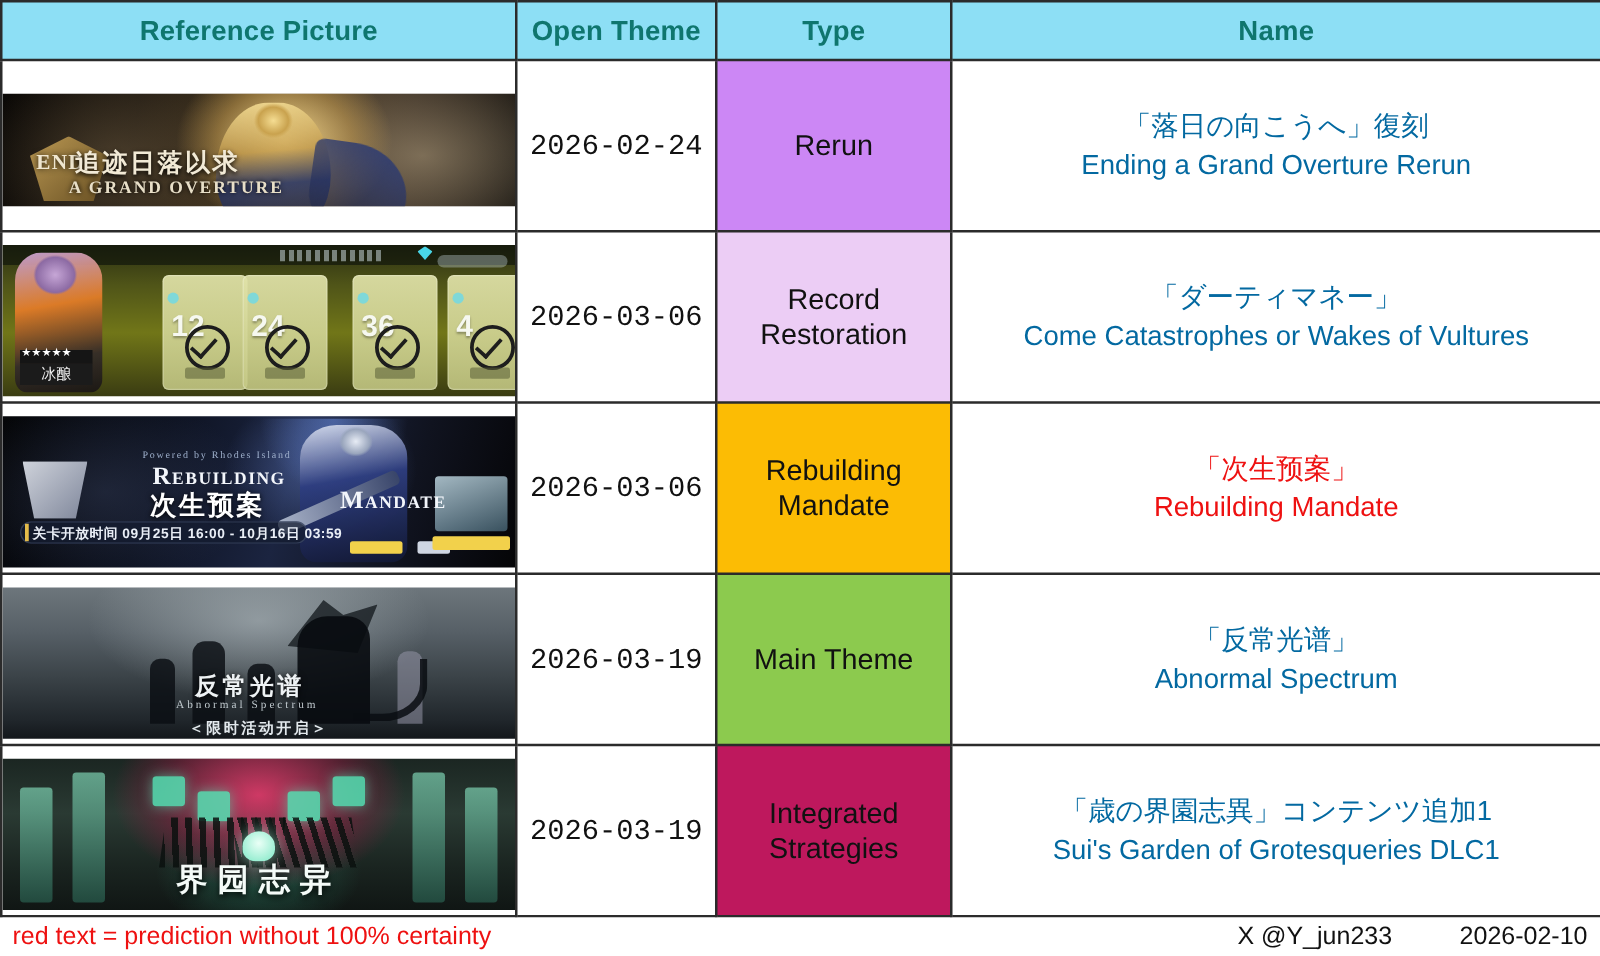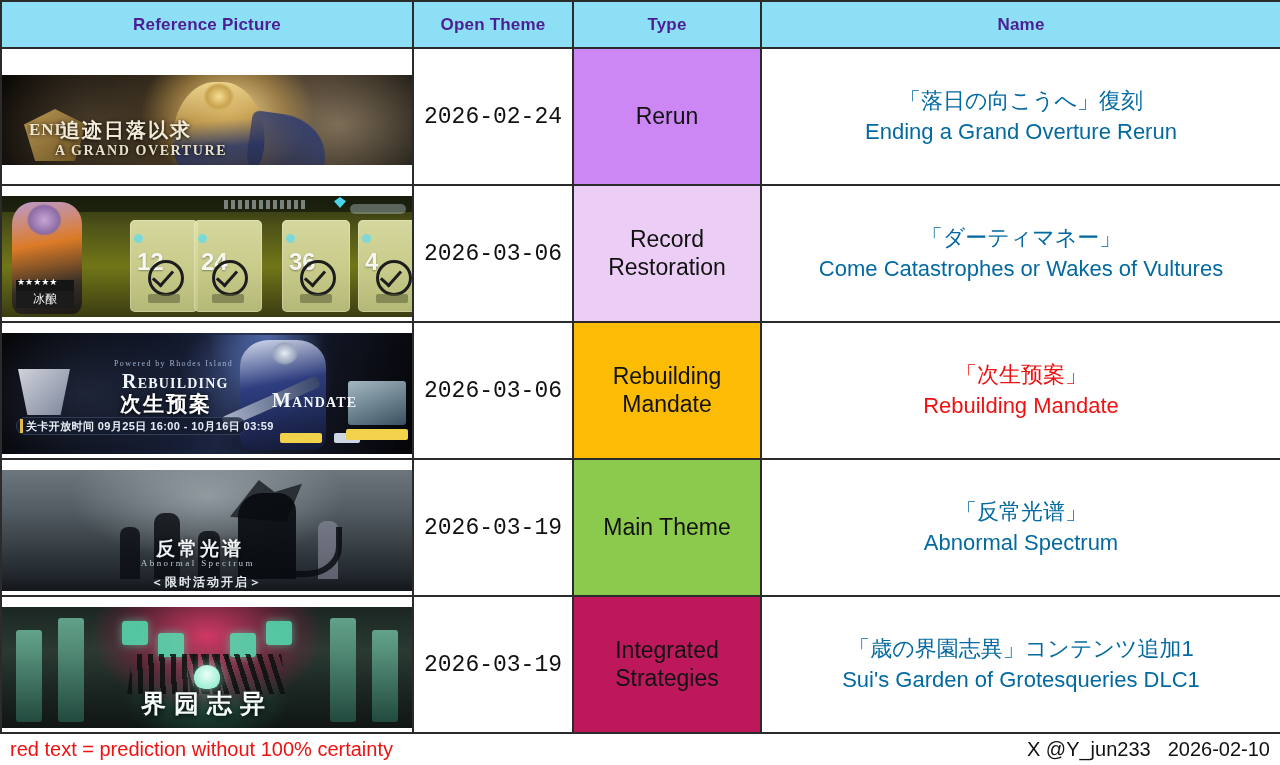--- a/index.html
+++ b/index.html
@@ -24,23 +24,23 @@
 
   table.schedule th,table.schedule td{
     border:2px solid #2b2b2b;
     padding:0;
     vertical-align:middle;
     text-align:center;
   }
   table.schedule thead th{
     background:#8ddff5;
     height:45px;
-    font-size:17px;
+    font-size:22px;
     font-weight:bold;
-    color:#4c1d95;
+    color:#0f766e;
     letter-spacing:.2px;
   }
   table.schedule tbody tr{height:135px;}
 
   td.cell-pic{padding:0;background:#ffffff;height:135px;overflow:hidden;}
   td.cell-date{font-size:23px;color:#111;background:#fff;font-family:Liberation Mono, monospace;}
   td.cell-type{font-size:23px;color:#111;line-height:1.18;}
   td.cell-name{font-size:22px;color:#0369a1;background:#fff;line-height:1.38;}
   td.cell-name.is-pred{color:#ee1111;}
   .nm-jp{display:block;}
@@ -201,21 +201,21 @@
   .b5 .t-py{left:50%;top:110px;transform:translateX(-50%);font-size:8px;color:#cfe8df;letter-spacing:10px;margin-top:44px;}
 
   
   .footer{
     height:47px;width:1280px;
     display:flex;align-items:center;
     padding:0 10px;box-sizing:border-box;
     background:#fff;
   }
   .foot-note{font-size:20px;color:#ee1111;}
-  .foot-right{margin-left:auto;display:flex;gap:17px;}
+  .foot-right{margin-left:auto;display:flex;gap:54px;}
   .foot-handle,.foot-date{font-size:20px;color:#111;}
 </style>
 </head>
 <body>
 
 <div class="sheet">
 
   <table class="schedule">
     <colgroup>
       <col class="c-pic">

